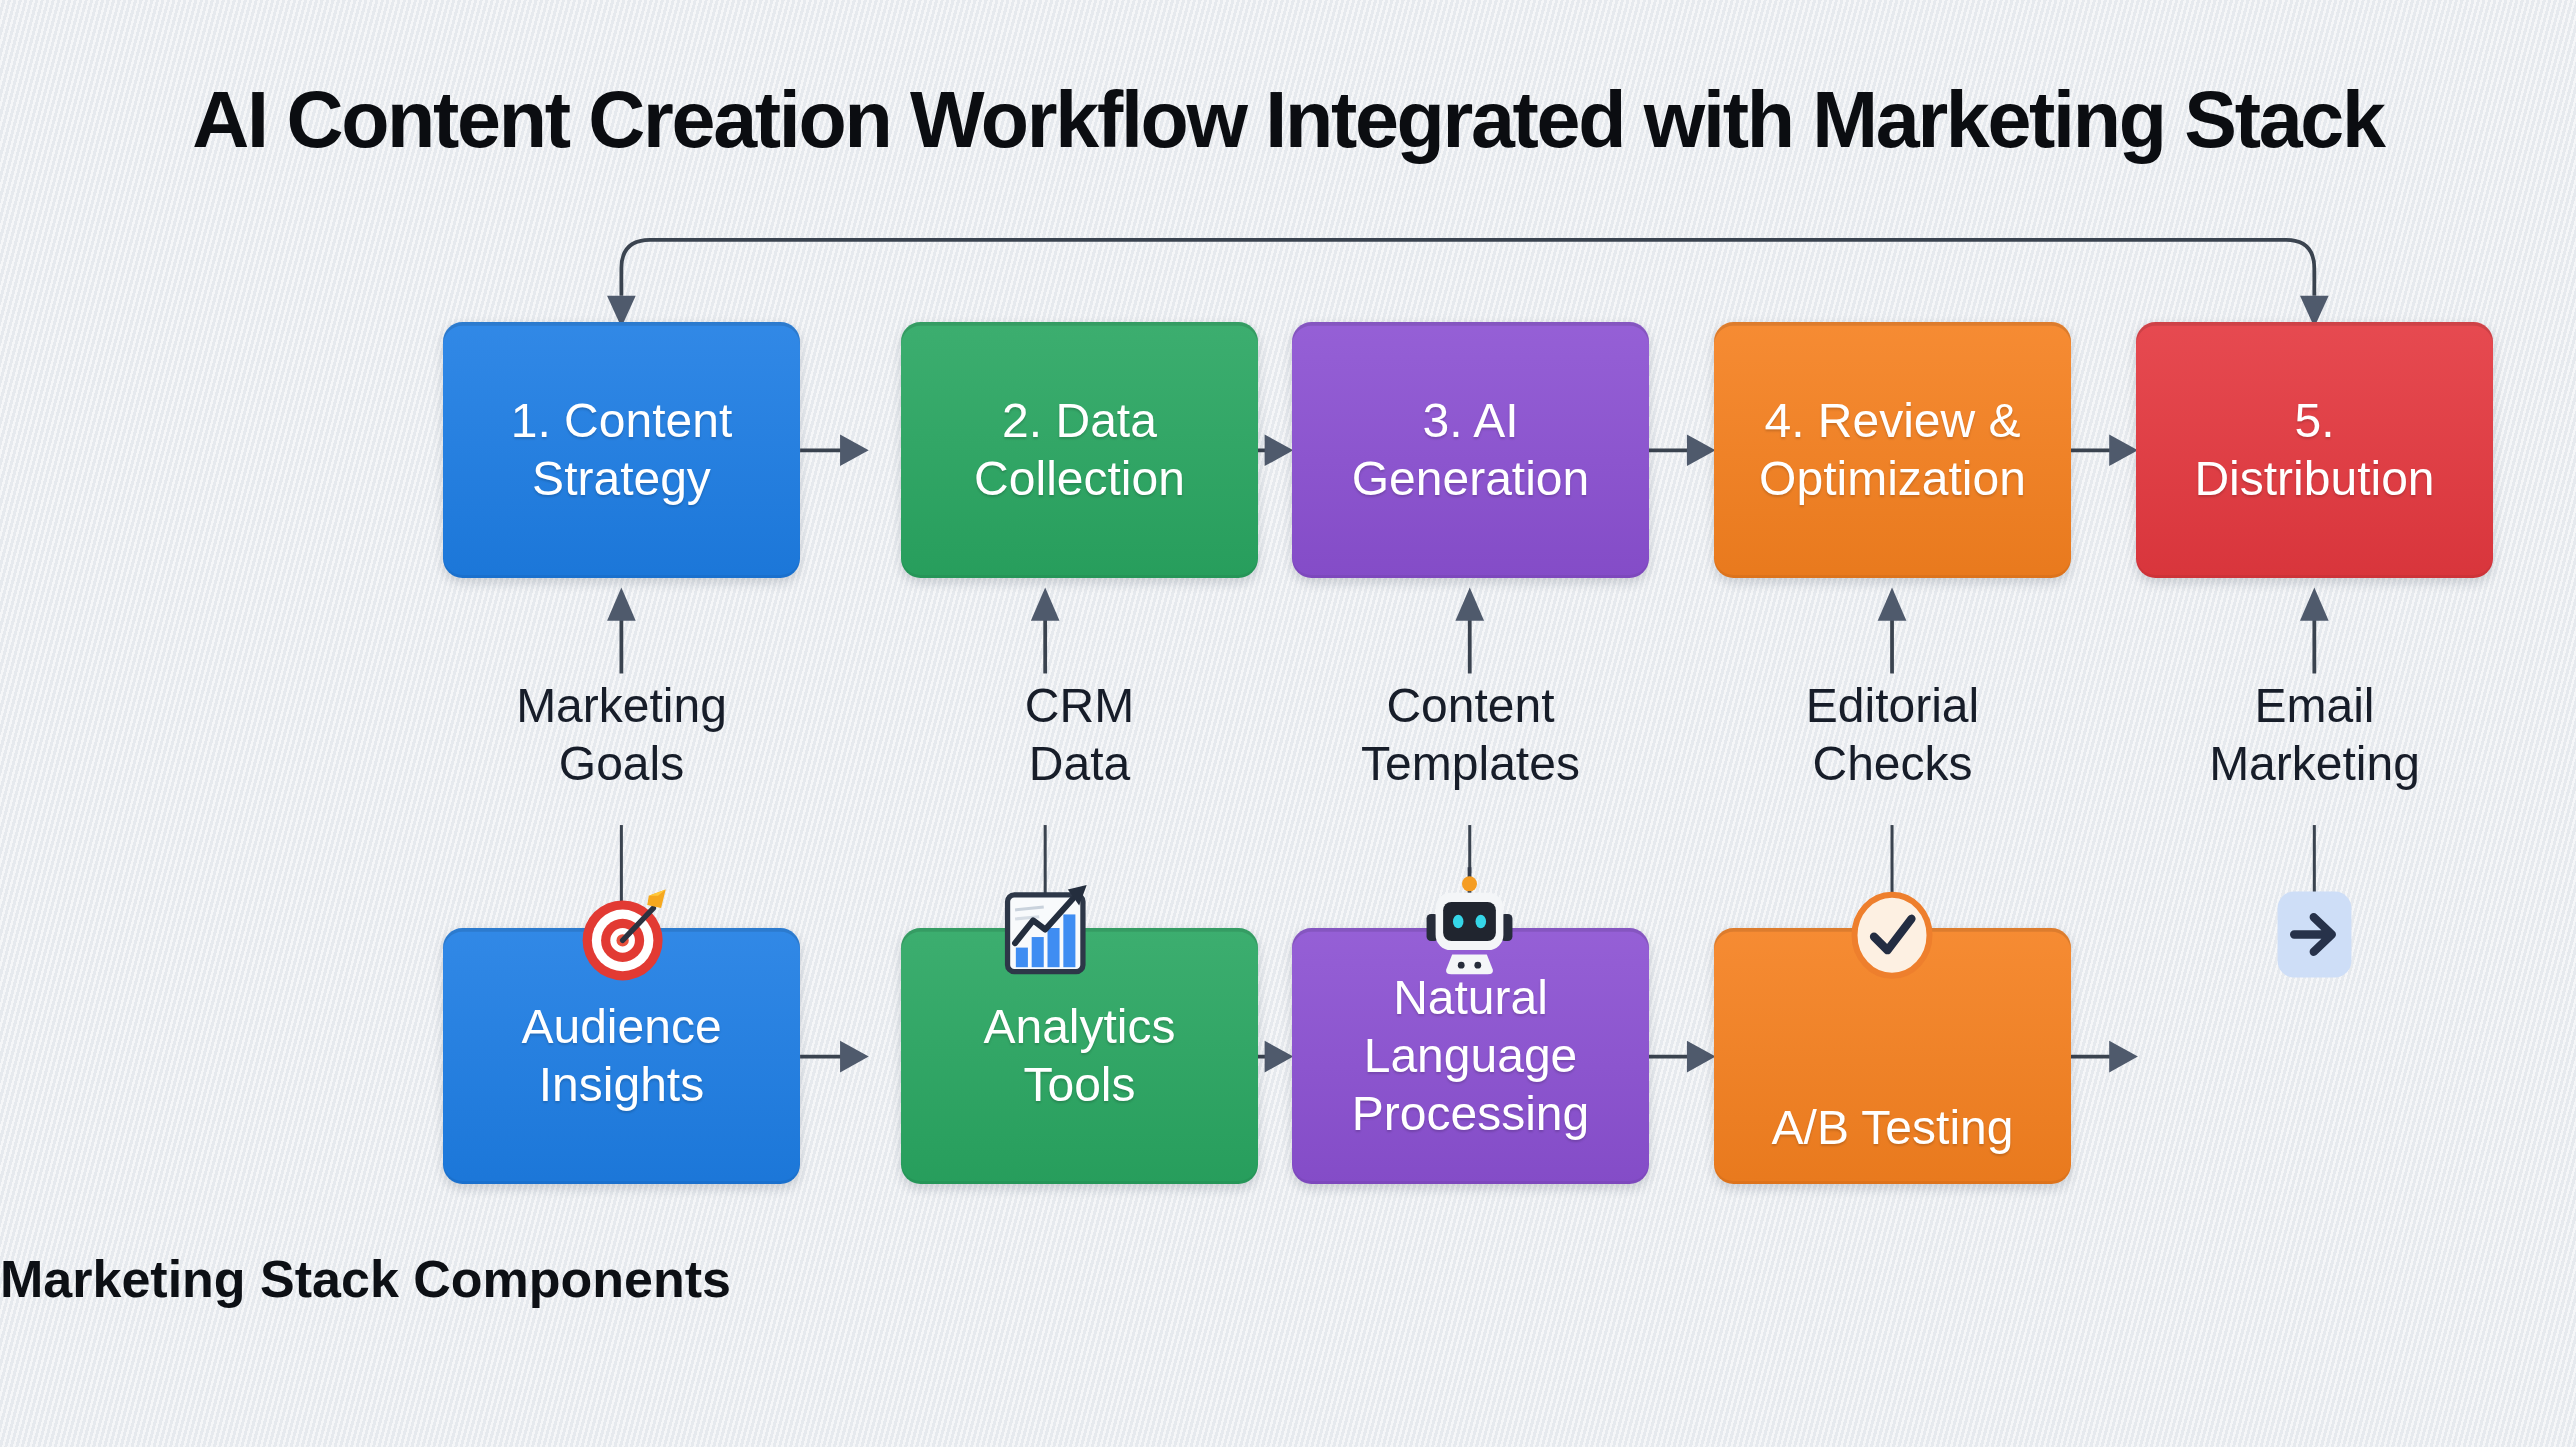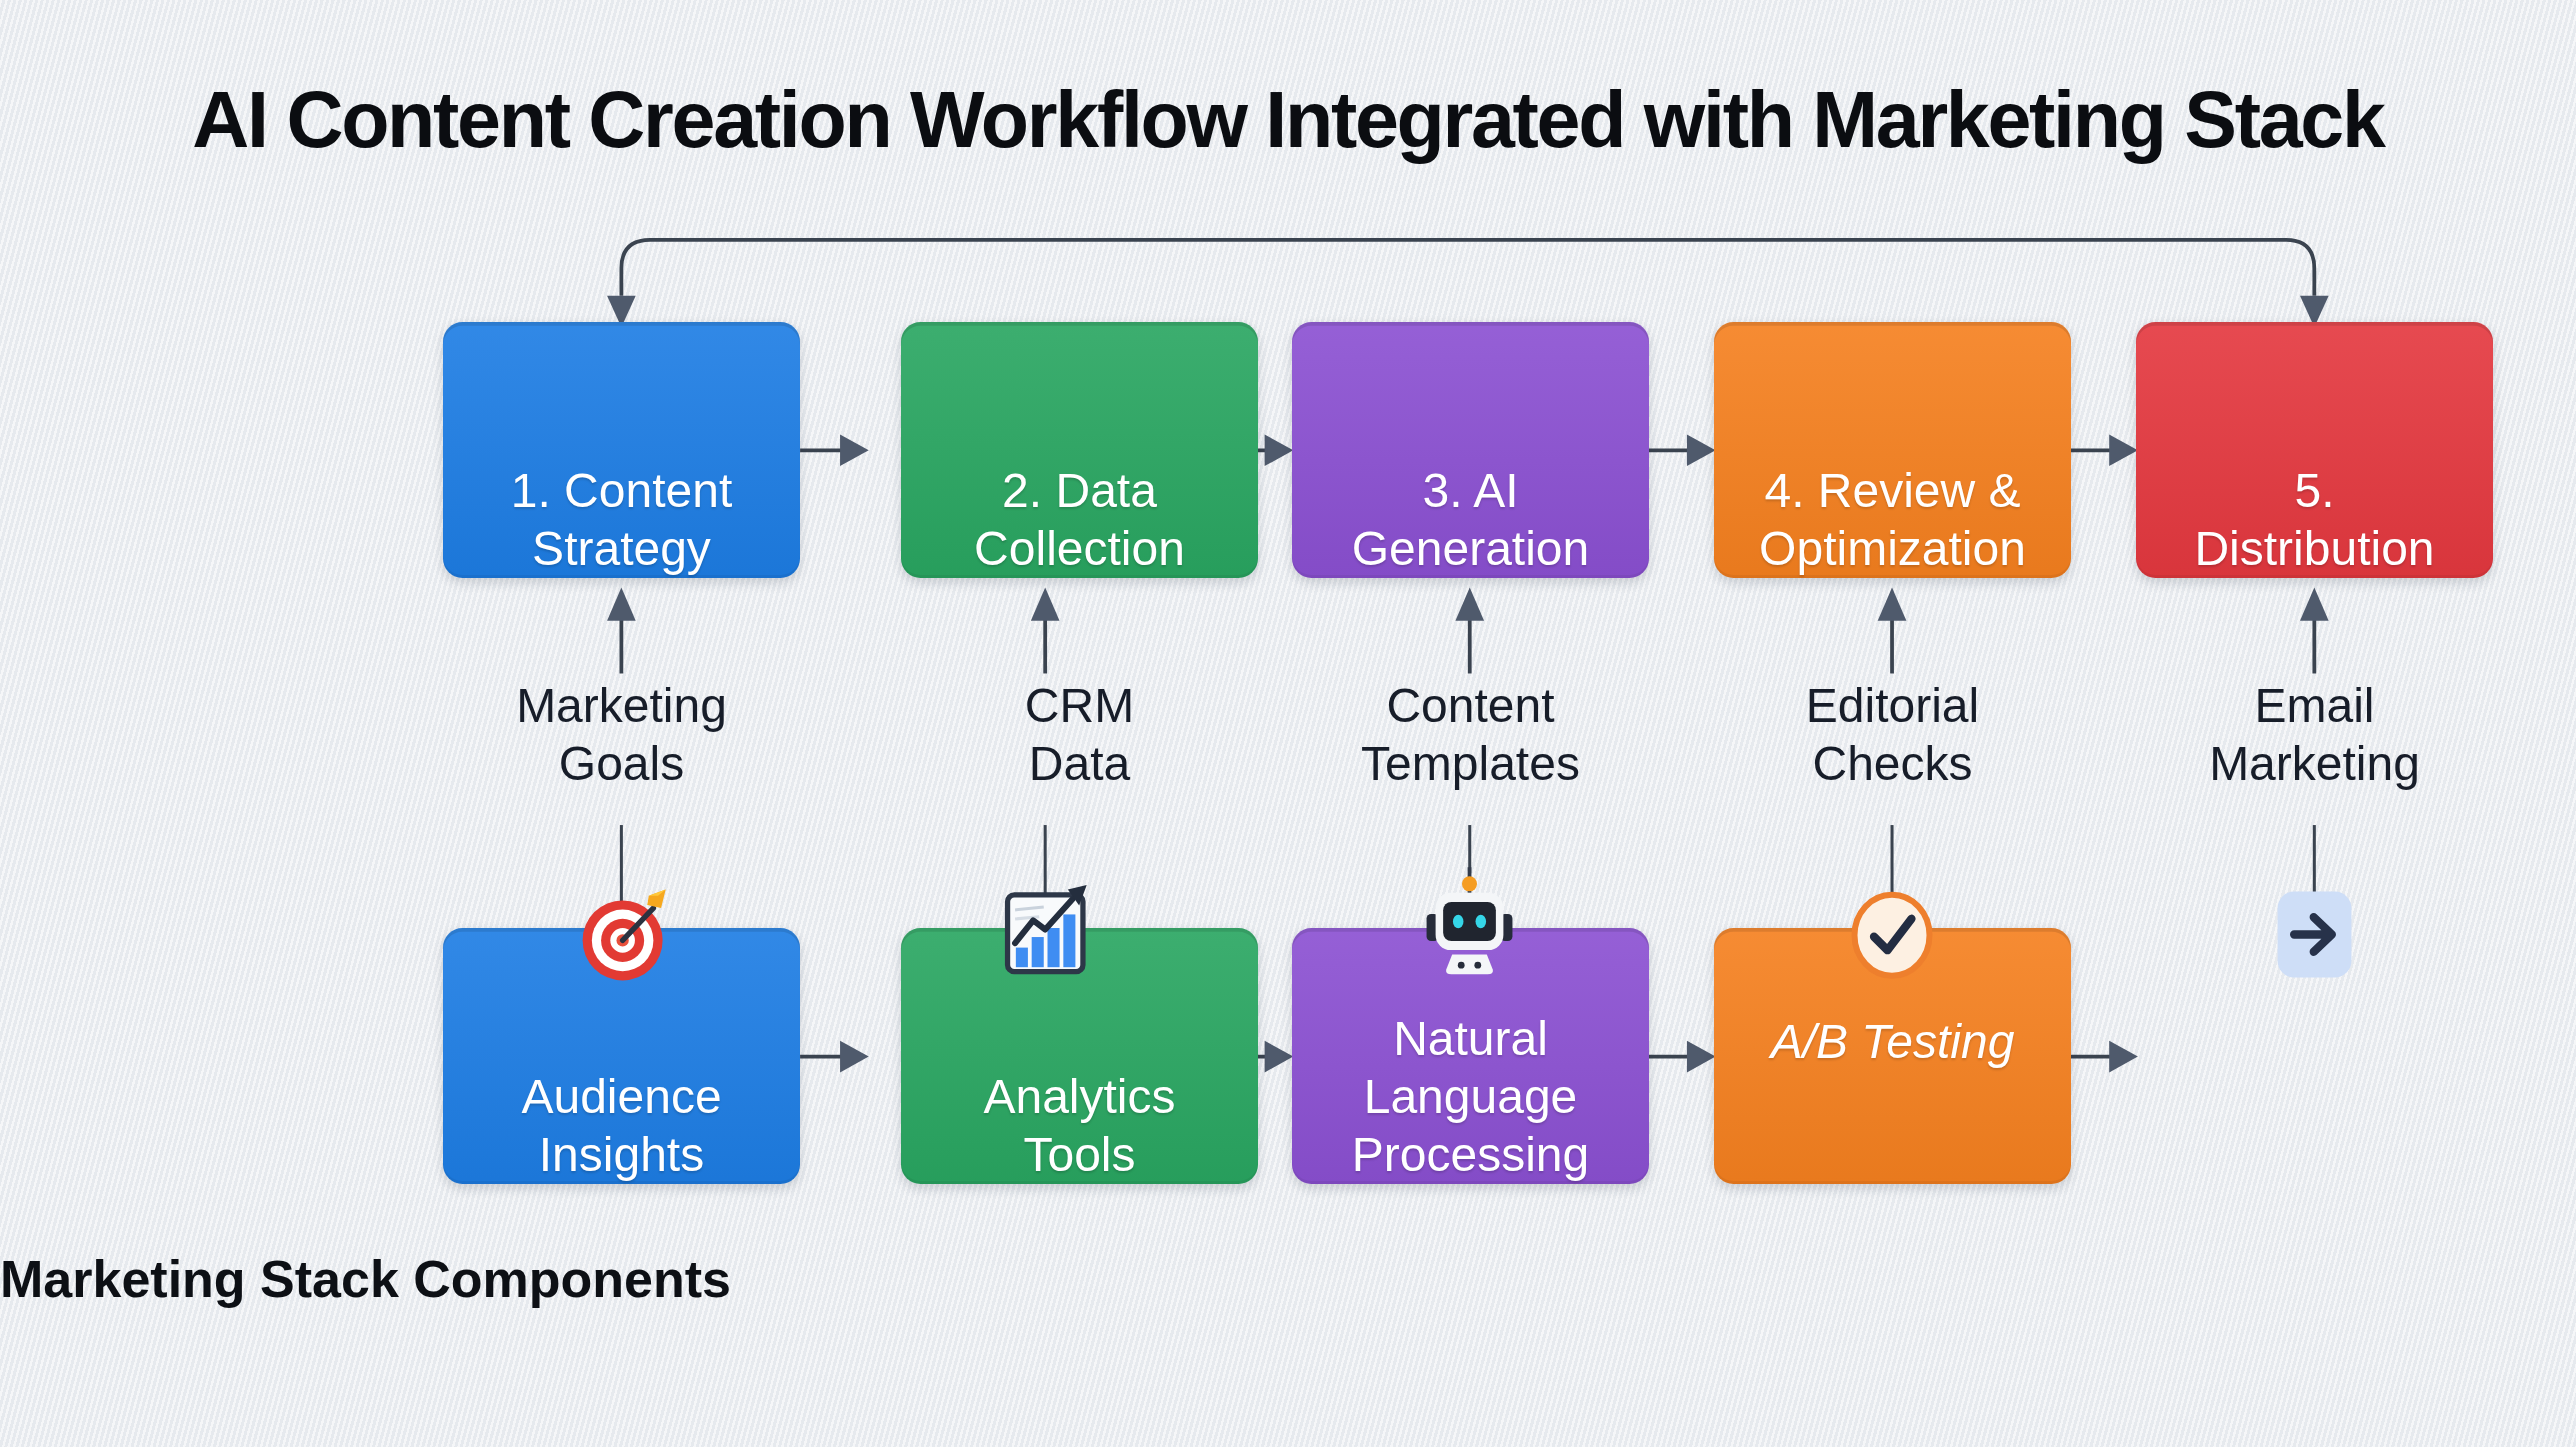--- a/index.html
+++ b/index.html
@@ -10,28 +10,28 @@
     font-family:"Liberation Sans", sans-serif;
   }
   .title{
     position:absolute;top:74px;left:0;width:100%;margin:0;
     text-align:center;font-size:79px;font-weight:700;letter-spacing:-2.3px;
     color:#0b0d11;
   }
   .connectors{position:absolute;left:0;top:0;z-index:1;}
   .node{
     position:absolute;width:357px;height:256px;border-radius:19.6px;
-    display:flex;align-items:flex-end;justify-content:center;text-align:center;
+    display:flex;align-items:center;justify-content:center;text-align:center;
     color:#ffffff;font-size:48px;font-weight:500;line-height:1.21;
     white-space:pre-line;z-index:2;box-sizing:border-box;
     background-image:linear-gradient(180deg, rgba(255,255,255,.09), rgba(0,0,0,.05));
     box-shadow:inset 0 3.8px 0 rgba(0,0,0,.10), inset 0 -3px 0 rgba(0,0,0,.05), 0 4.5px 10.6px rgba(20,30,50,.16);
     text-shadow:0 1.5px 2.3px rgba(0,0,0,.16);
   }
-  .node.low{align-items:center;padding-bottom:27px;font-style:italic;}
+  .node.low{align-items:flex-end;padding-bottom:27px;}
   .row-steps{top:322px;}
   .row-tools{top:928px;}
   .col-0{left:443px;}  .col-1{left:901px;} .col-2{left:1292px;}
   .col-3{left:1714px;} .col-4{left:2136px;}
   .integration{
     position:absolute;top:677px;width:357px;z-index:2;
     text-align:center;font-size:48px;font-weight:400;line-height:1.2;
     color:#171d29;white-space:pre-line;
   }
   .icon{position:absolute;z-index:4;}

